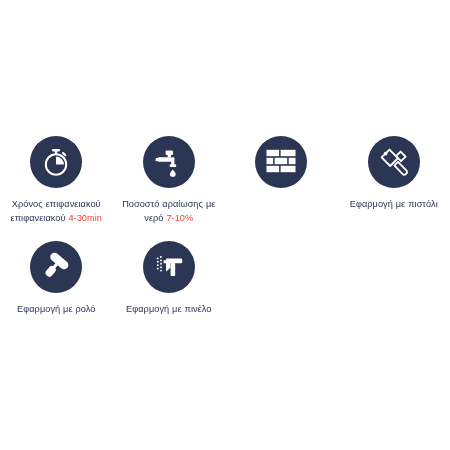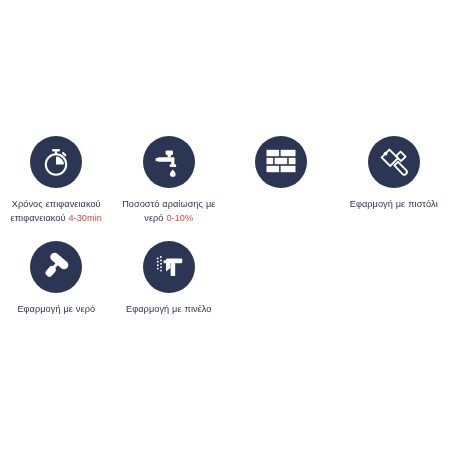--- a/index.html
+++ b/index.html
@@ -98,21 +98,21 @@
         <rect x="12.6" y="4.6" width="7.4" height="4.4" rx="1" fill="#ffffff"></rect>
         <rect x="14.6" y="8.4" width="3.4" height="2.6" fill="#ffffff"></rect>
         <rect x="4.6" y="11.2" width="14.2" height="4.6" rx="1.4" fill="#ffffff"></rect>
         <rect x="18.2" y="11.2" width="3.2" height="9.4" rx="1" fill="#ffffff"></rect>
         <rect x="16.6" y="18.2" width="6.6" height="2.8" rx="1.1" fill="#ffffff"></rect>
         <rect x="2.6" y="12.0" width="2.6" height="3.2" rx="0.8" fill="#ffffff"></rect>
         <path d="M19.8 23.4c1.9 2.2 2.9 3.5 2.9 4.5a2.9 2.9 0 0 1-5.8 0c0-1 1-2.3 2.9-4.5z" fill="#ffffff"></path>
       </svg>
     </span>
     <span class="feature-label">
-      <span>Ποσοστό αραίωσης με νερό </span><span class="hl">0-10%</span>
+      <span>Ποσοστό αραίωσης με νερό </span><span class="hl">7-10%</span>
     </span>
   </div>
 
   <div class="feature-item c3">
     <span class="icon-circle">
       <svg width="30" height="26" viewBox="0 0 30 26" aria-hidden="true">
         <g fill="#ffffff">
           <rect x="0.5" y="0.8" width="12.6" height="6.4"></rect>
           <rect x="14.6" y="0.8" width="14.9" height="6.4"></rect>
           <rect x="0.5" y="8.8" width="6.6" height="6.4"></rect>
@@ -145,21 +145,21 @@
     <span class="icon-circle">
       <svg width="32" height="32" viewBox="0 0 32 32" aria-hidden="true">
         <g transform="rotate(40 16 16)">
           <rect x="4.2" y="5.0" width="21.0" height="8.6" rx="4.3" fill="#ffffff"></rect>
           <rect x="13.2" y="13.2" width="3.0" height="4.6" fill="#ffffff"></rect>
           <rect x="11.0" y="17.2" width="7.4" height="11.2" rx="3.2" fill="#ffffff"></rect>
         </g>
       </svg>
     </span>
     <span class="feature-label">
-      <span>Εφαρμογή με νερό</span>
+      <span>Εφαρμογή με ρολό</span>
     </span>
   </div>
 
   <div class="feature-item c6">
     <span class="icon-circle">
       <svg width="32" height="30" viewBox="0 0 32 30" aria-hidden="true">
         <g fill="#ffffff">
           <rect x="13.0" y="6.6" width="16.2" height="4.6" rx="1.0"></rect>
           <rect x="17.6" y="11.0" width="4.6" height="13.0" rx="0.8"></rect>
           <path d="M13.0 11.0 h4.4 v5.0 l-4.4 3.4 z"></path>

